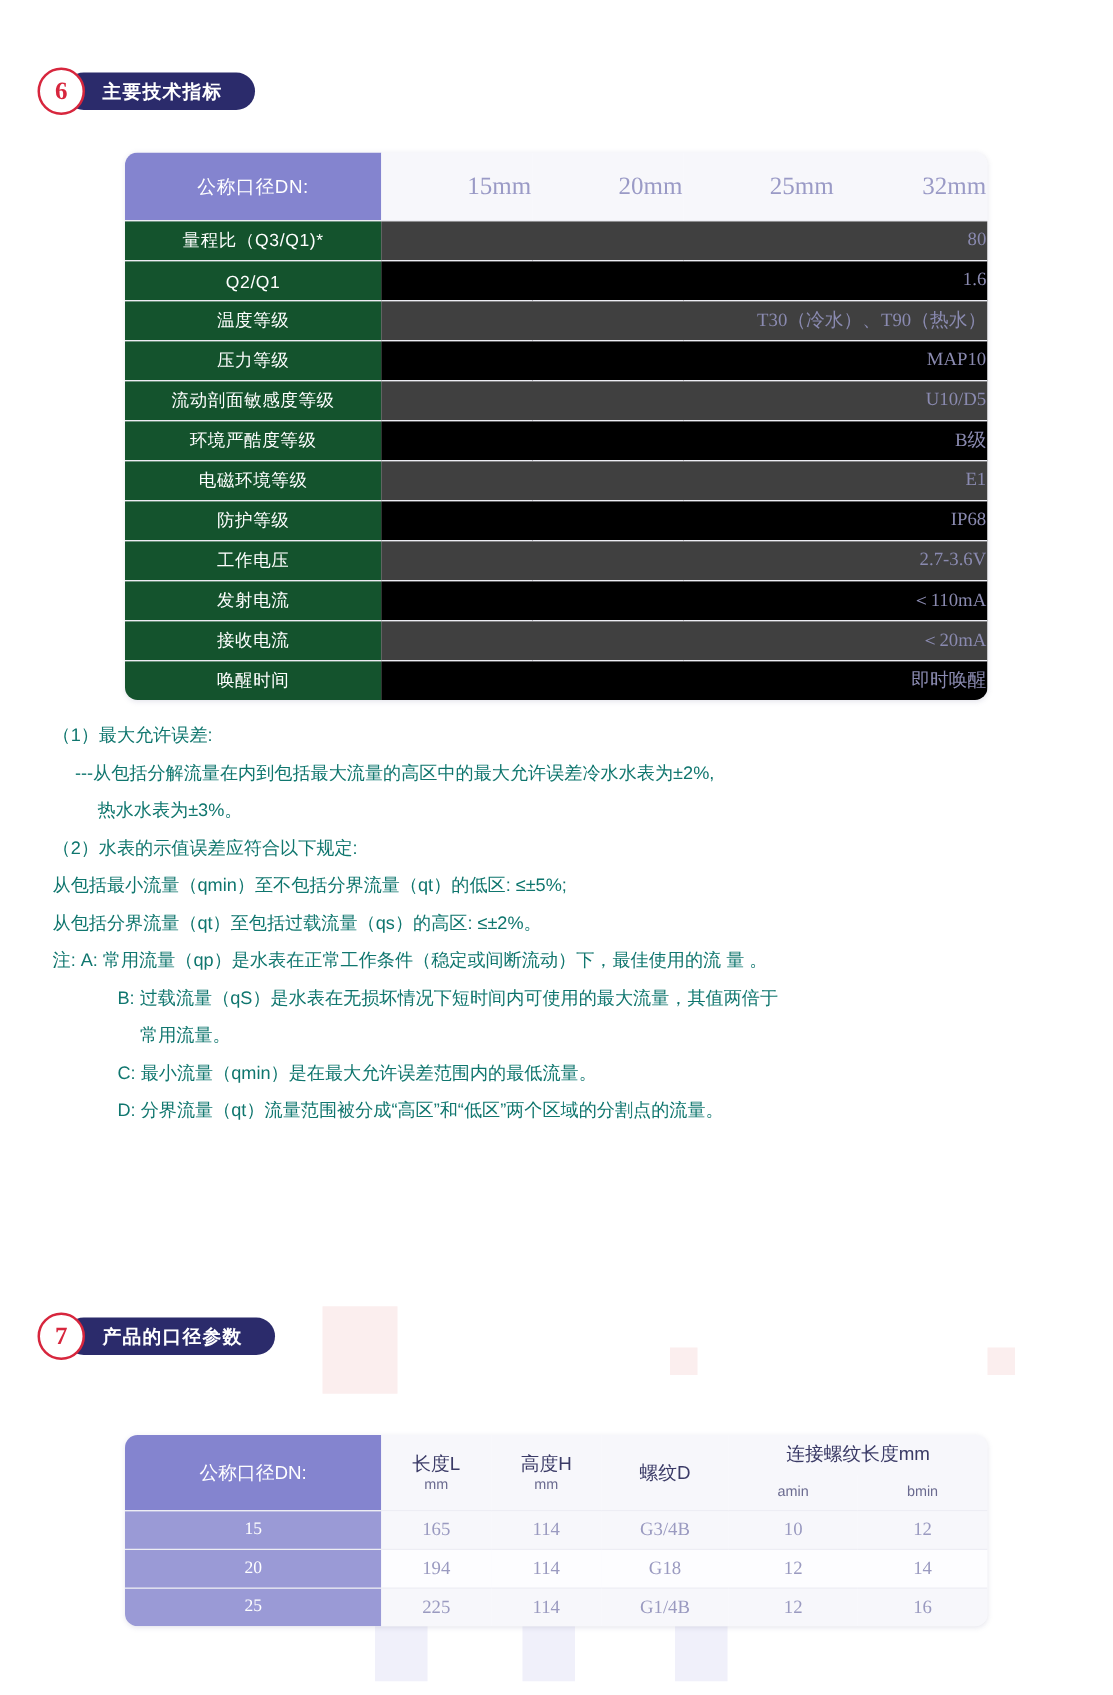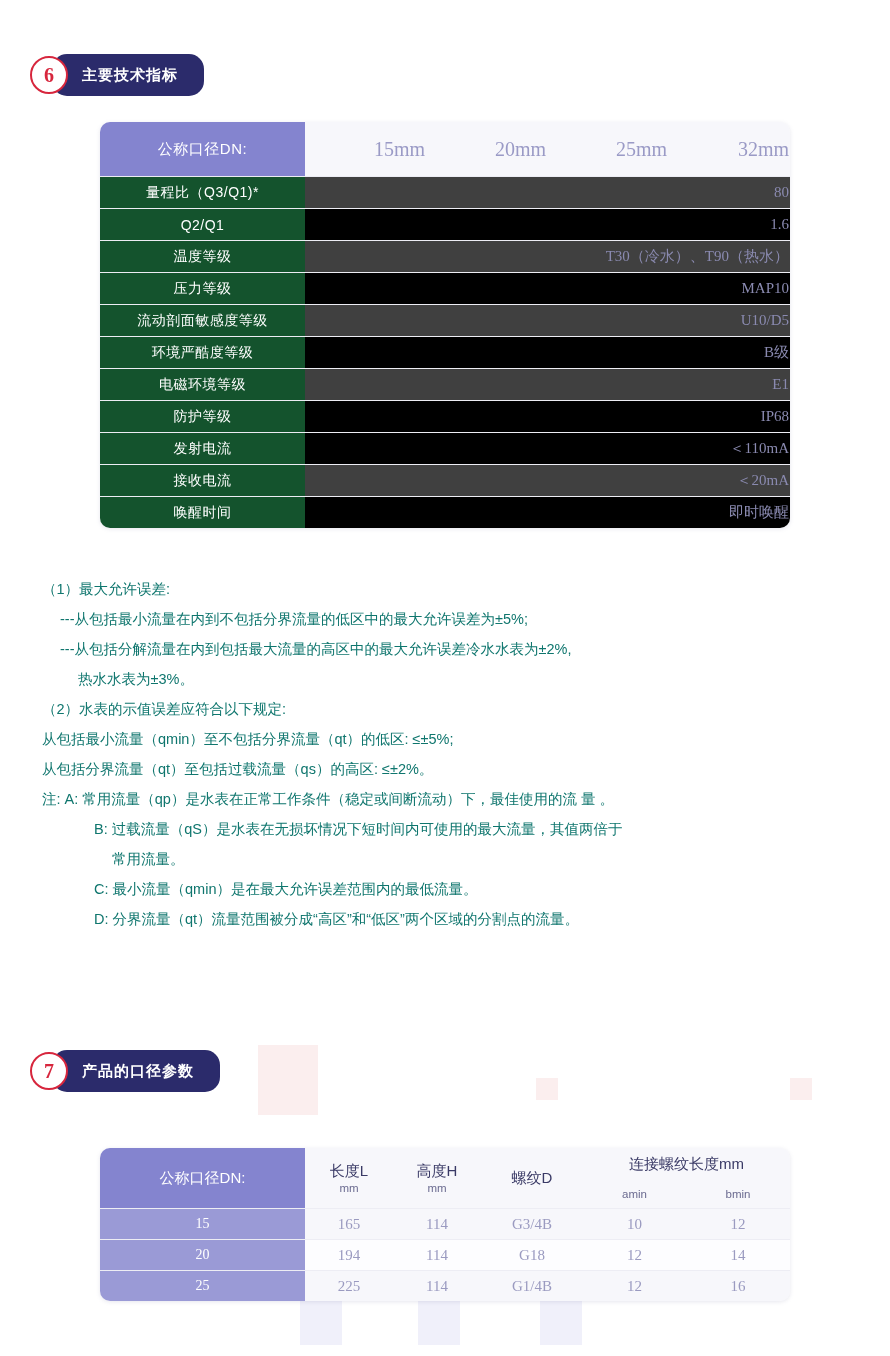--- a/index.html
+++ b/index.html
@@ -46,21 +46,21 @@
     font-size: 20px;
     font-weight: bold;
     display: flex;
     align-items: center;
     justify-content: center;
     position: relative;
     z-index: 2;
     font-family: "Liberation Serif", serif;
   }
   .sec-pill {
-    height: 42px;
+    height: 30px;
     margin-left: -16px;
     padding: 0 26px 0 30px;
     background: #2b2b6b;
     color: #ffffff;
     border-radius: 15px;
     display: flex;
     align-items: center;
     font-size: 15px;
     font-weight: bold;
     letter-spacing: 1px;
@@ -246,39 +246,42 @@
         <td class="value cn-val" colspan="4">B级</td>
       </tr>
       <tr>
         <td class="rowhead">电磁环境等级</td>
         <td class="value" colspan="4">E1</td>
       </tr>
       <tr class="alt">
         <td class="rowhead">防护等级</td>
         <td class="value" colspan="4">IP68</td>
       </tr>
+      <tr>
+        <td class="rowhead">工作电压</td>
+        <td class="value" colspan="4">2.7-3.6V</td>
+      </tr>
       <tr class="alt">
         <td class="rowhead">发射电流</td>
         <td class="value" colspan="4">＜110mA</td>
       </tr>
       <tr>
         <td class="rowhead">接收电流</td>
         <td class="value" colspan="4">＜20mA</td>
       </tr>
       <tr class="alt">
         <td class="rowhead">唤醒时间</td>
         <td class="value cn-val" colspan="4">即时唤醒</td>
       </tr>
     </tbody>
   </table>
 </div>
 
 <div class="body-text" style="left:42px;top:574px;width:830px;">
   <div class="l ind1">（1）最大允许误差:</div>
-  <div class="l ind2">---从包括最小流量在内到不包括分界流量的低区中的最大允许误差为±5%;</div>
   <div class="l ind2">---从包括分解流量在内到包括最大流量的高区中的最大允许误差冷水水表为±2%,</div>
   <div class="l ind3">热水水表为±3%。</div>
   <div class="l ind1">（2）水表的示值误差应符合以下规定:</div>
   <div class="l ind1" style="padding-left:0">从包括最小流量（qmin）至不包括分界流量（qt）的低区: ≤±5%;</div>
   <div class="l ind1" style="padding-left:0">从包括分界流量（qt）至包括过载流量（qs）的高区: ≤±2%。</div>
   <div class="l" style="padding-left:0">注: A: 常用流量（qp）是水表在正常工作条件（稳定或间断流动）下，最佳使用的流 量 。</div>
   <div class="l ind4">B: 过载流量（qS）是水表在无损坏情况下短时间内可使用的最大流量，其值两倍于</div>
   <div class="l" style="padding-left:70px">常用流量。</div>
   <div class="l ind4">C: 最小流量（qmin）是在最大允许误差范围内的最低流量。</div>
   <div class="l ind4">D: 分界流量（qt）流量范围被分成“高区”和“低区”两个区域的分割点的流量。</div>

